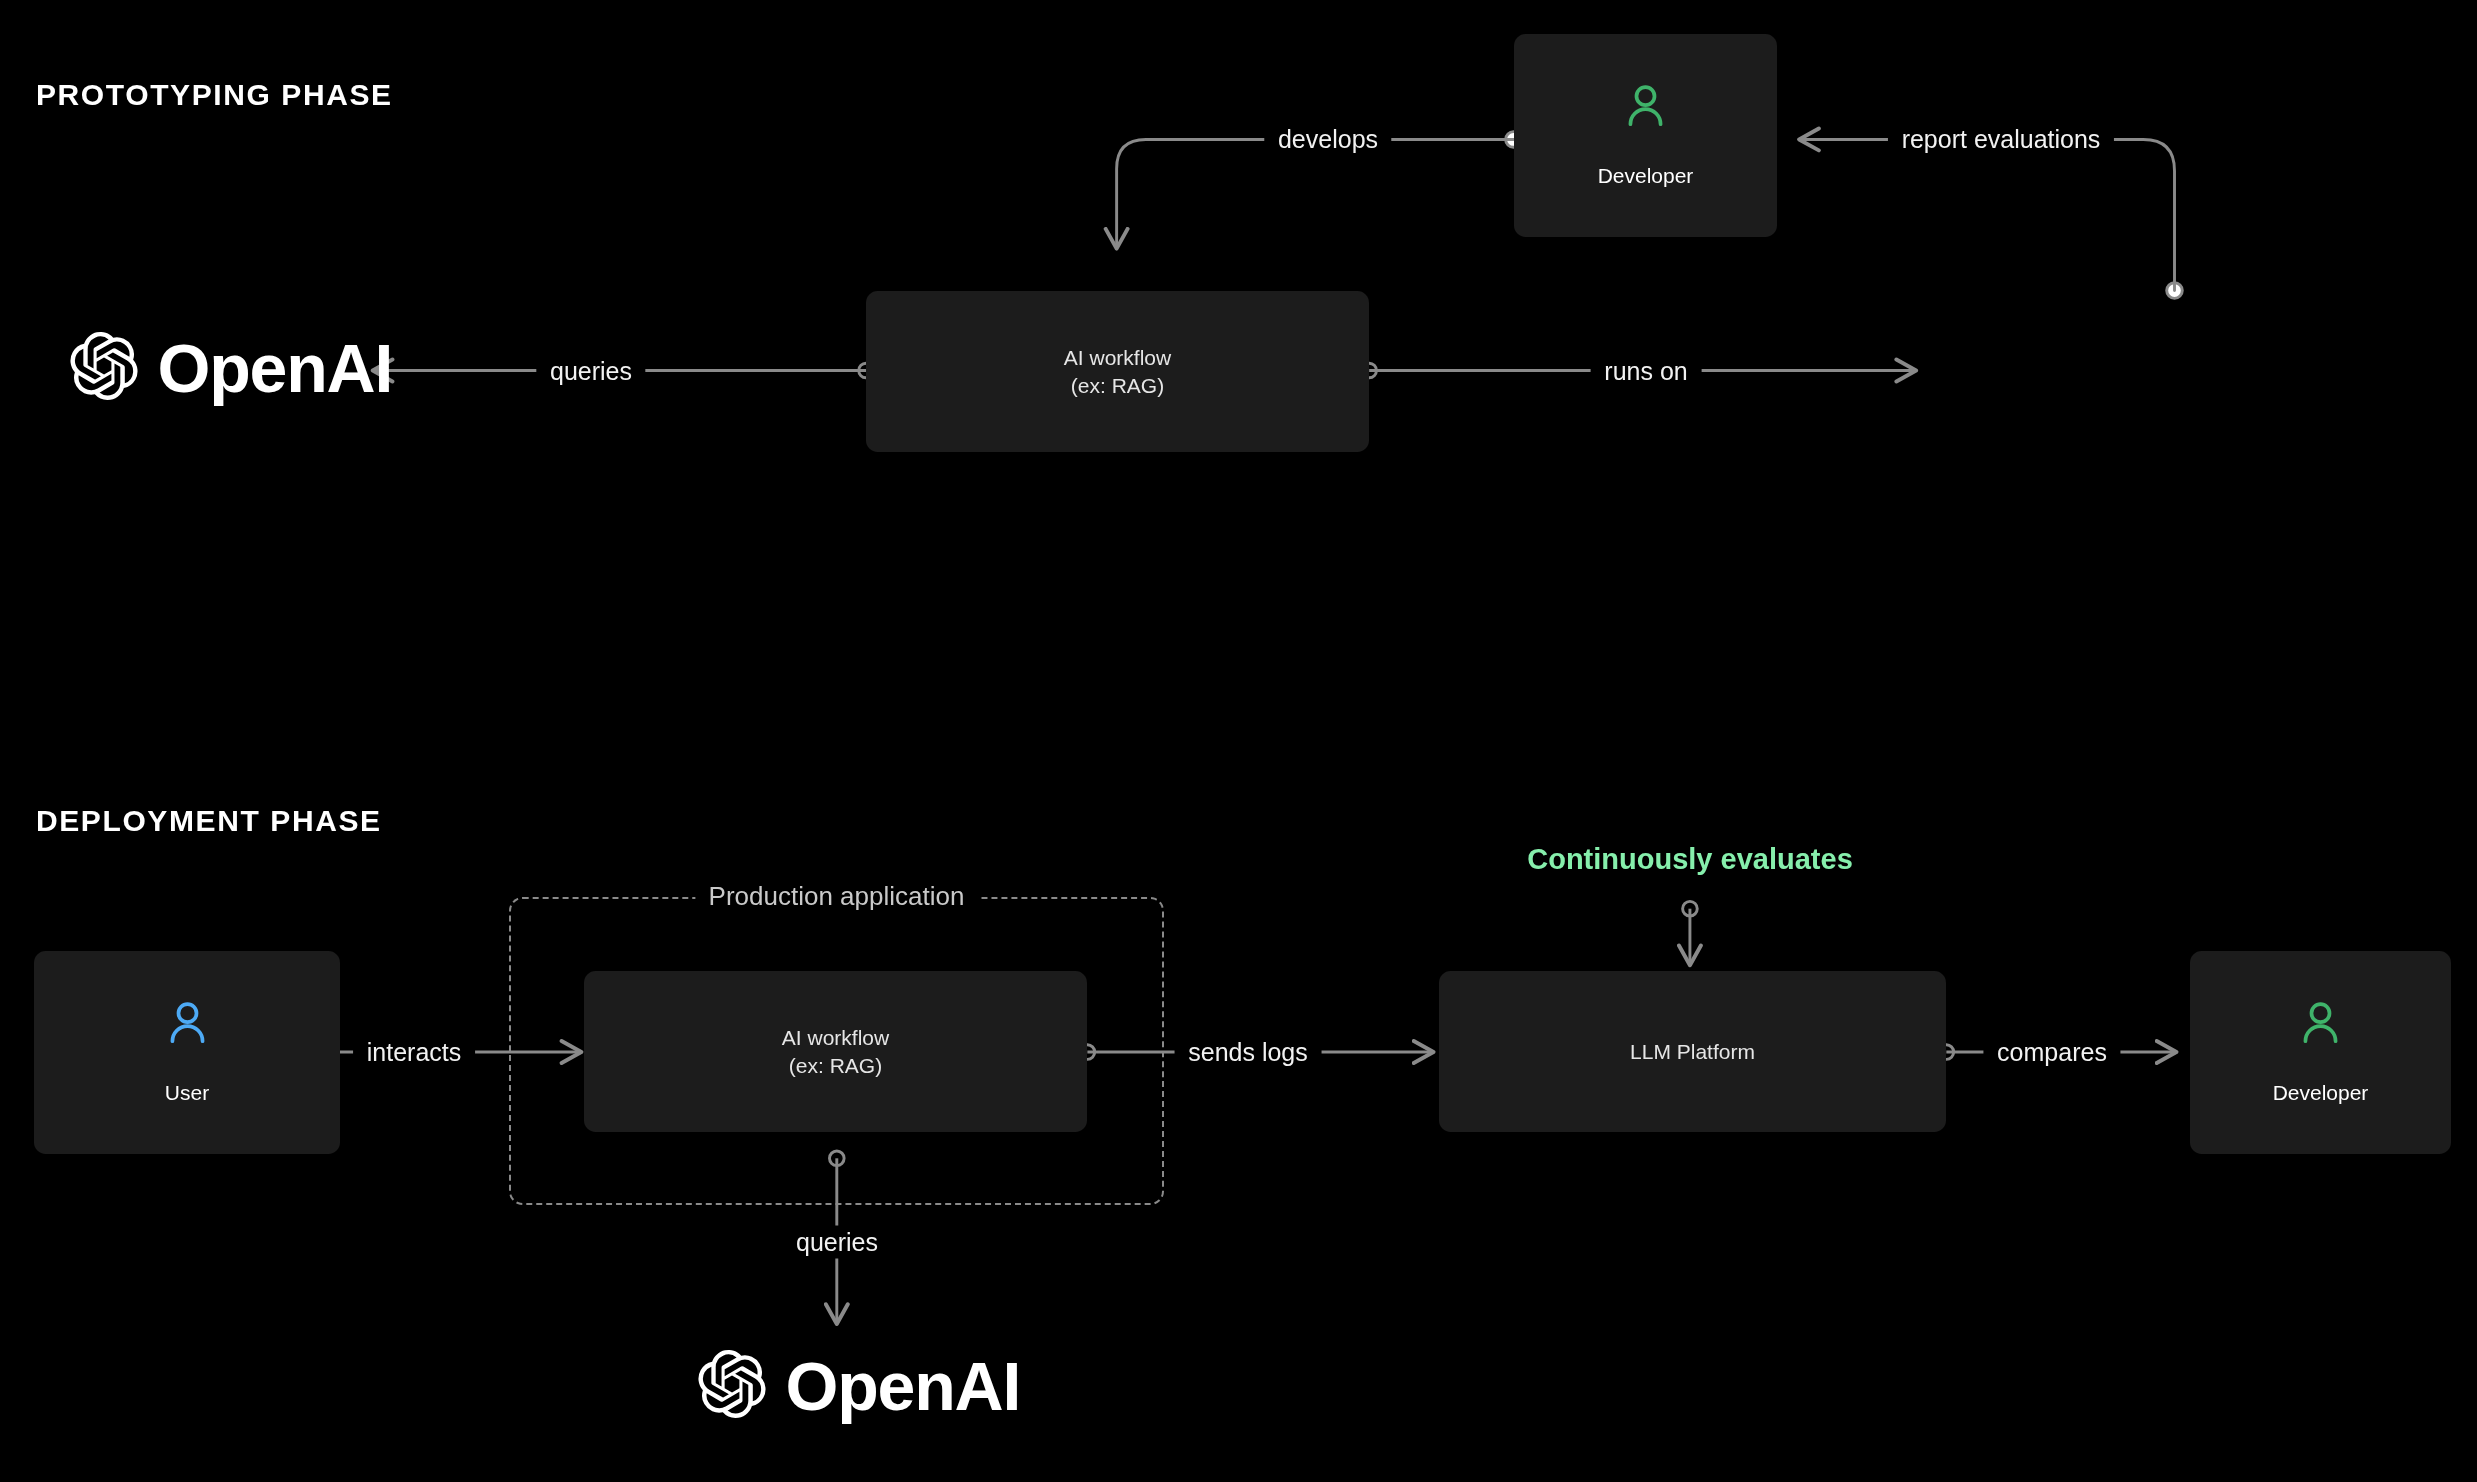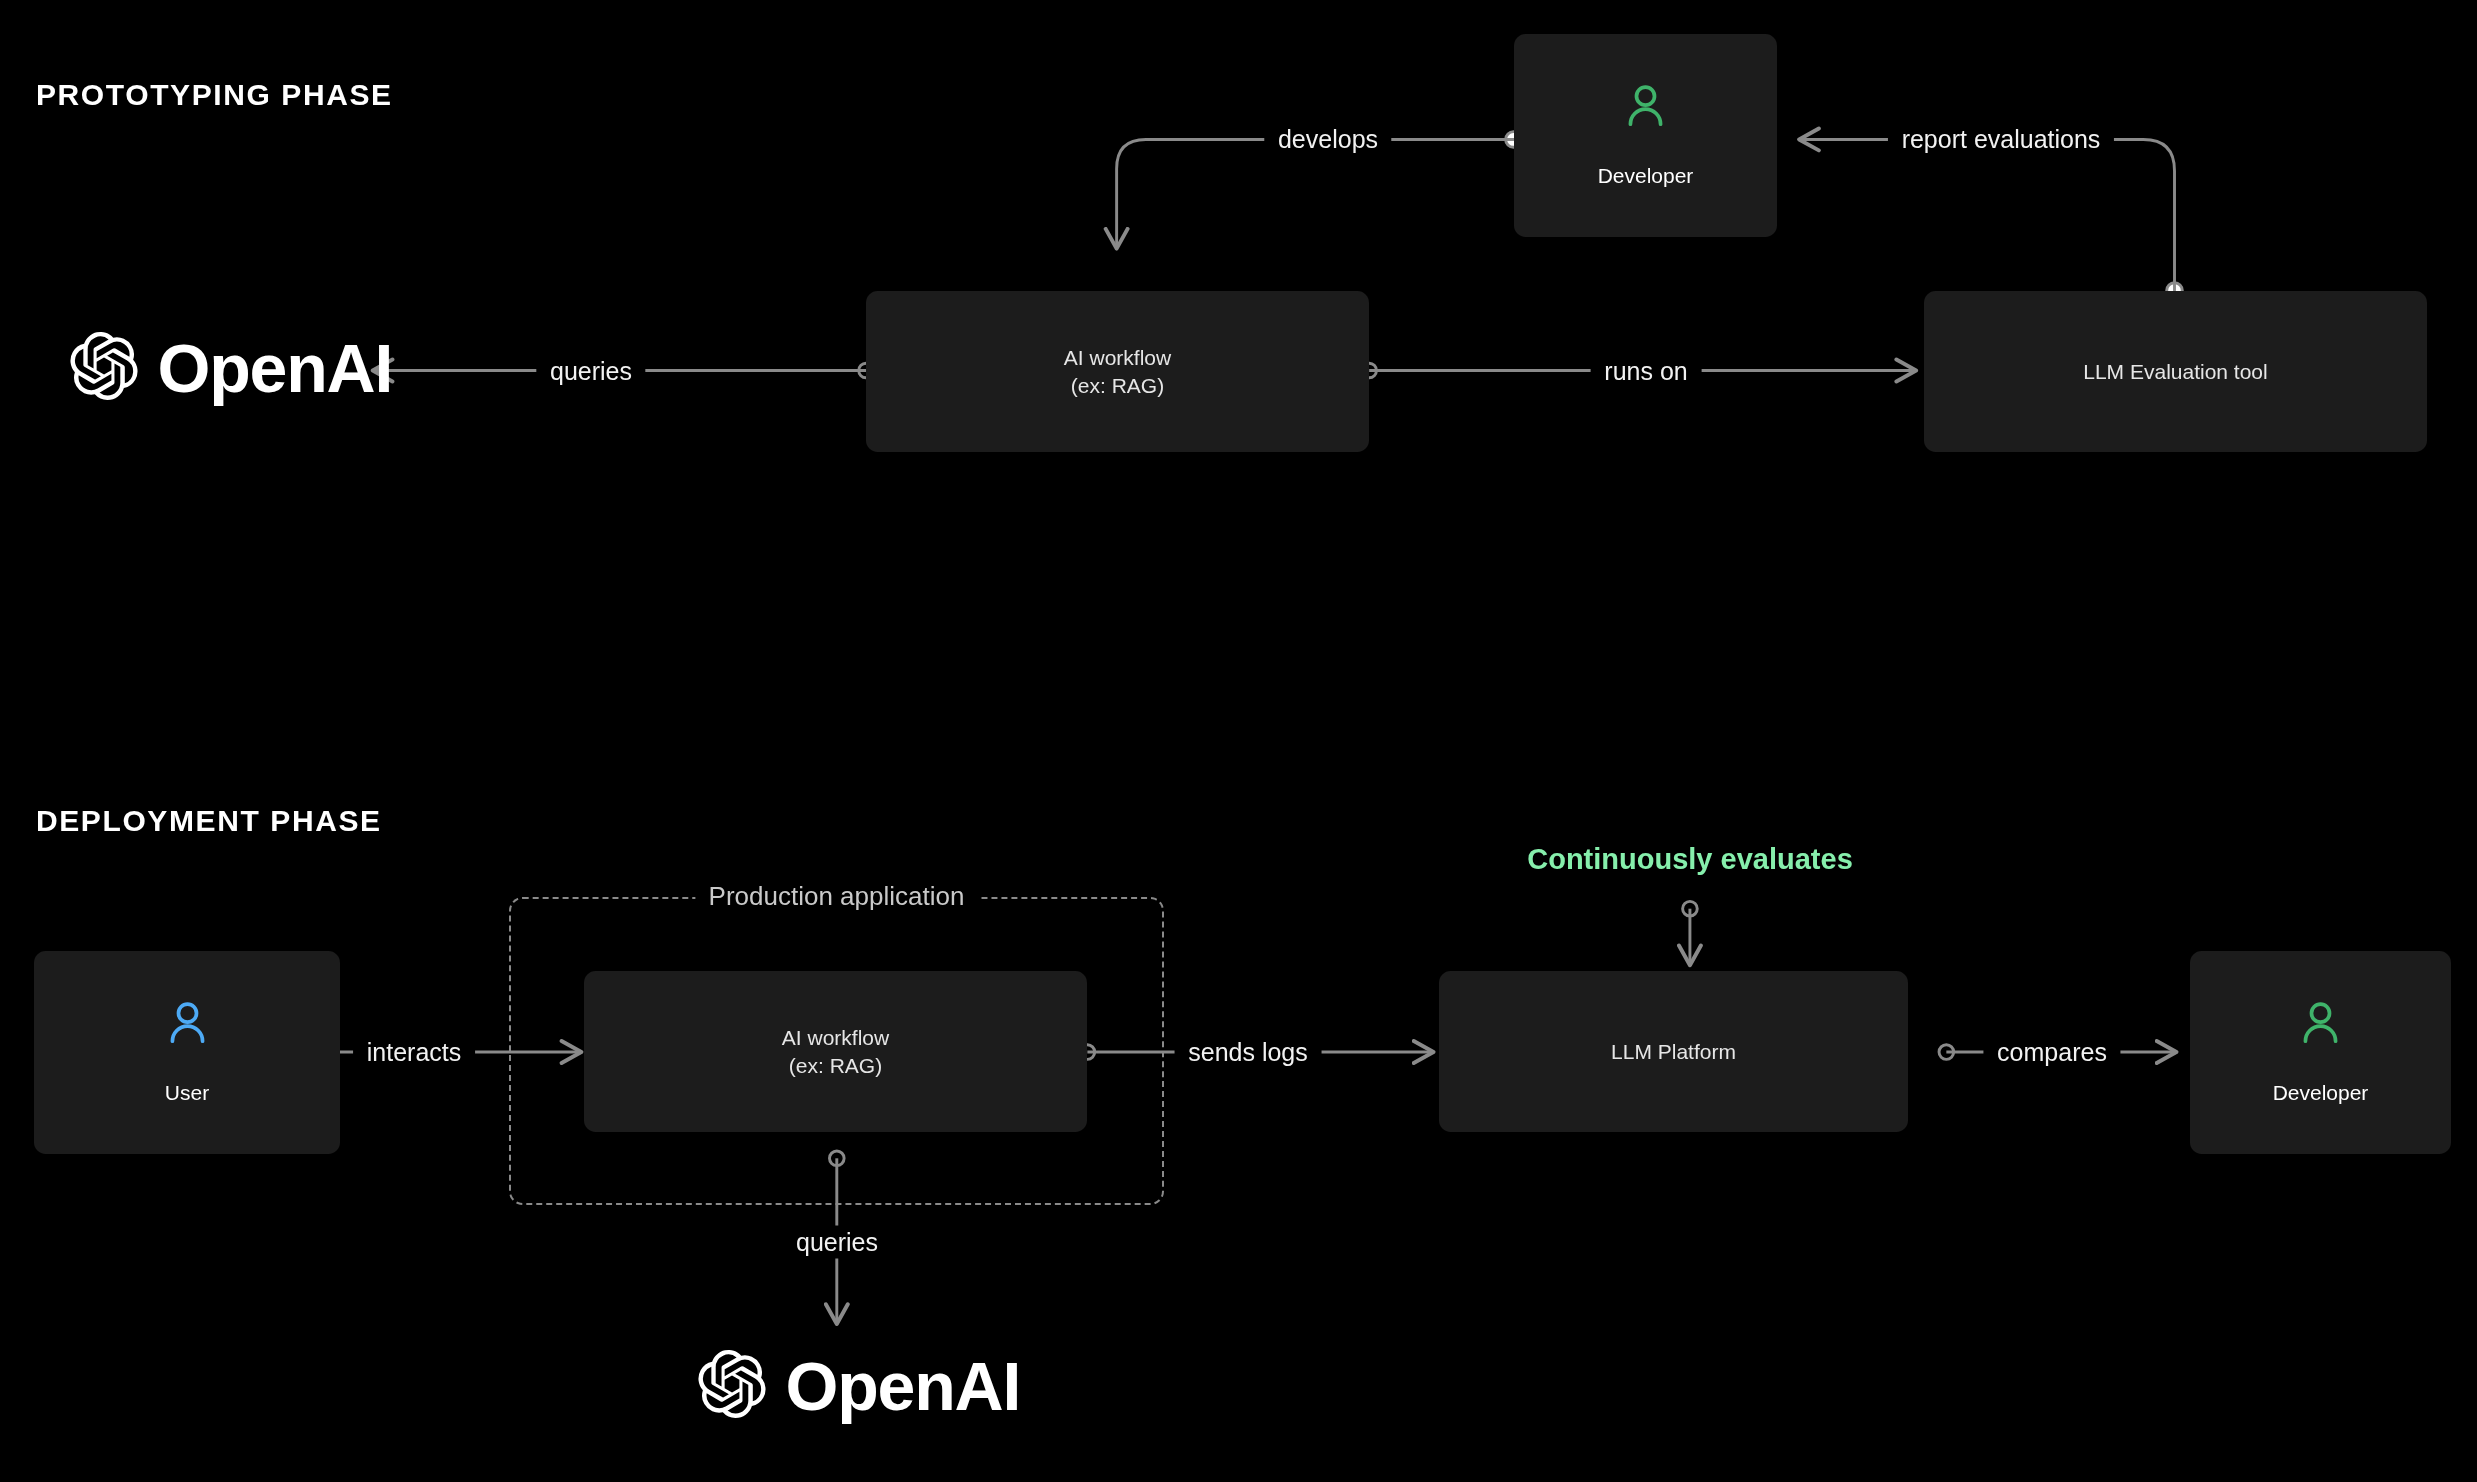--- a/index.html
+++ b/index.html
@@ -191,23 +191,20 @@
   <div class="node" id="proto-developer" style="left:1514px; top:34px; width:263px; height:203px;">
     <span class="actor-icon">
       <svg width="47" height="51" viewBox="0 0 24 26" aria-hidden="true">
         <circle cx="12" cy="7.2" r="4.6" fill="none" stroke="#3fb36a" stroke-width="1.9"></circle>
         <path d="M4.3 21.5a7.7 7.7 0 0 1 15.4 0" fill="none" stroke="#3fb36a" stroke-width="1.9" stroke-linecap="round"></path>
       </svg>
     </span>
     <div class="node-label bright">Developer</div>
   </div>
 
-  <div class="node" id="proto-llm-eval" style="left:1924px; top:291px; width:503px; height:161px;">
-    <div class="node-label">LLM Evaluation tool</div>
-  </div>
 
   <div class="edge-label" style="left:1328px; top:139px;">develops</div>
 
   <div class="edge-label" style="left:2001px; top:139px;">report evaluations</div>
 
   <div class="edge-label" style="left:591px; top:371px;">queries</div>
 
   <div class="edge-label" style="left:1646px; top:371px;">runs on</div>
 
   <div class="node" id="deploy-user" style="left:34px; top:951px; width:306px; height:203px;">
@@ -222,21 +219,21 @@
 
   <div class="dashed-group" id="deploy-production-app" style="left:509px; top:897px; width:655px; height:308px;">
     <div class="dashed-group-label">Production application</div>
   </div>
 
   <div class="node" id="deploy-ai-workflow" style="left:584px; top:971px; width:503px; height:161px;">
     <div class="node-label">AI workflow
 (ex: RAG)</div>
   </div>
 
-  <div class="node" id="deploy-llm-platform" style="left:1439px; top:971px; width:469px; height:161px;">
+  <div class="node" id="deploy-llm-platform" style="left:1439px; top:971px; width:507px; height:161px;">
     <div class="node-label">LLM Platform</div>
   </div>
 
   <div class="node" id="deploy-developer" style="left:2190px; top:951px; width:261px; height:203px;">
     <span class="actor-icon">
       <svg width="47" height="51" viewBox="0 0 24 26" aria-hidden="true">
         <circle cx="12" cy="7.2" r="4.6" fill="none" stroke="#3fb36a" stroke-width="1.9"></circle>
         <path d="M4.3 21.5a7.7 7.7 0 0 1 15.4 0" fill="none" stroke="#3fb36a" stroke-width="1.9" stroke-linecap="round"></path>
       </svg>
     </span>

